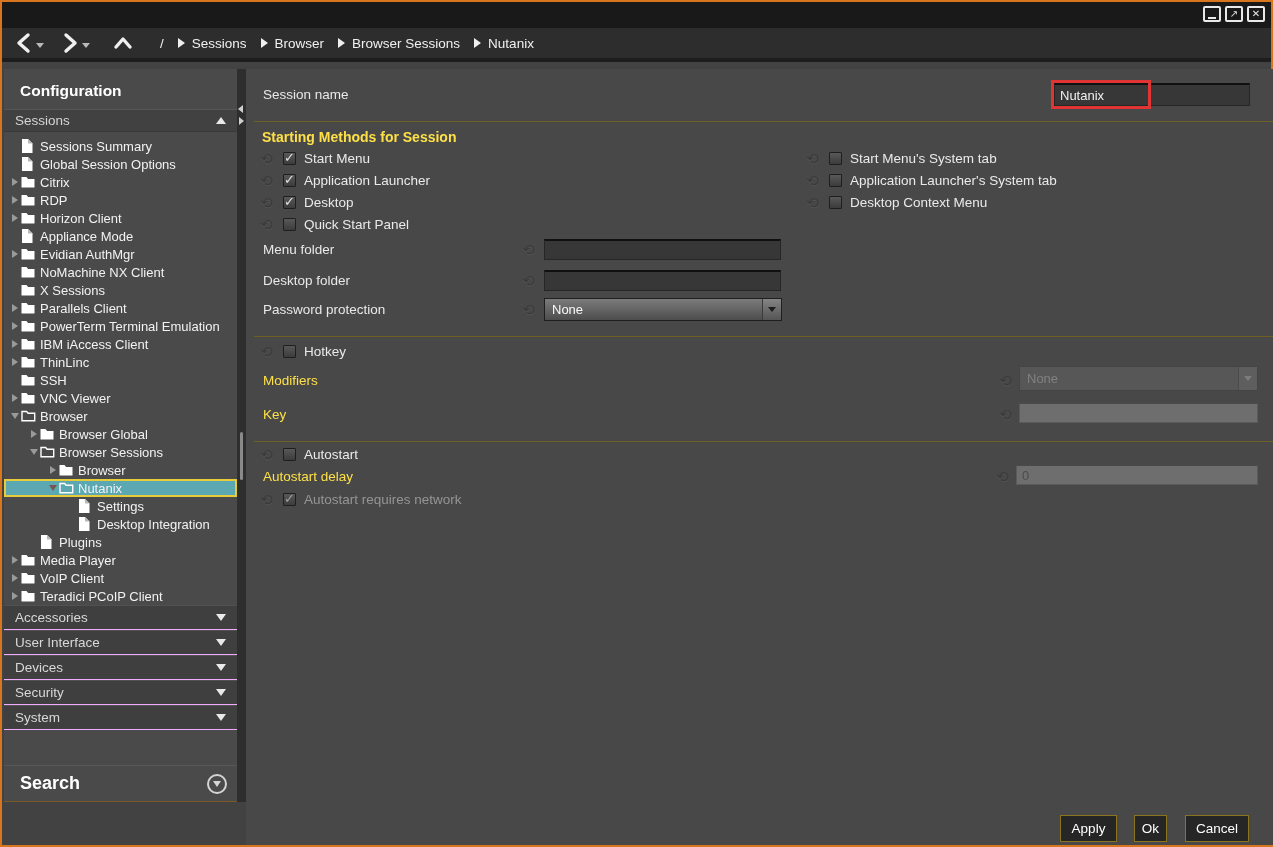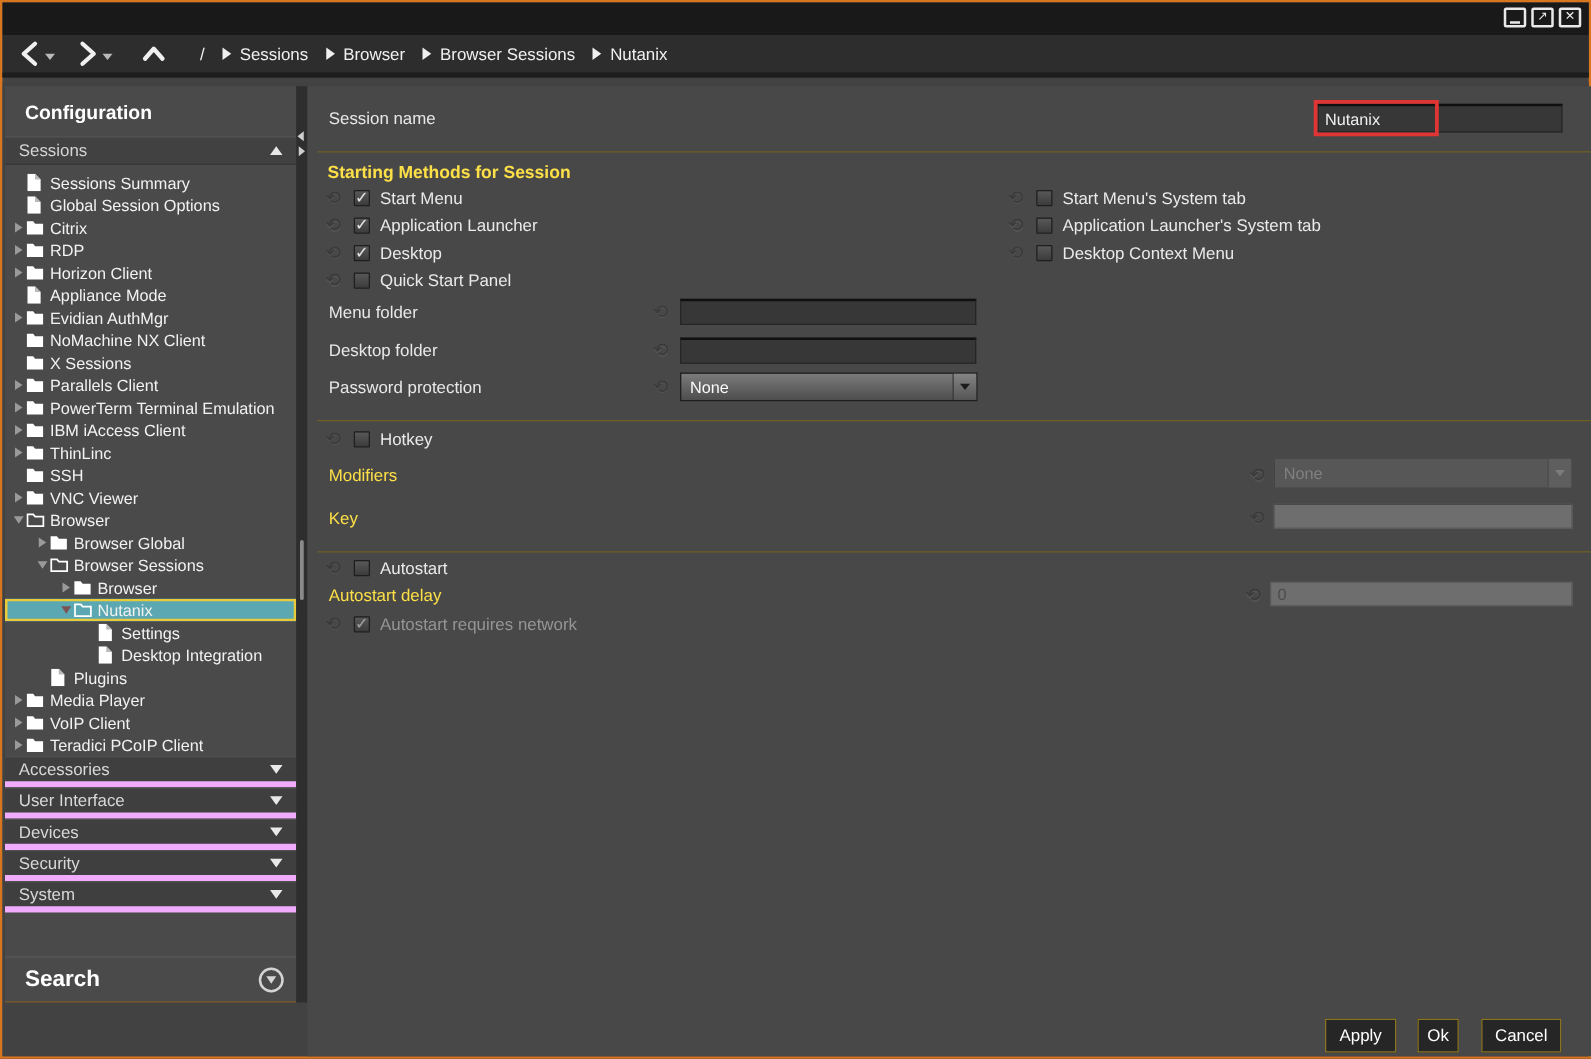--- a/index.html
+++ b/index.html
@@ -40,21 +40,21 @@
   .tree { padding-top:5px; }
   .tree-row { height:18px; display:flex; align-items:center; color:#f2f2f2; font-size:13px; white-space:nowrap; }
   .tree-row .ind { display:inline-block; height:1px; }
   .tree-row .exp { width:13px; display:flex; align-items:center; justify-content:center; flex:none; }
   .exp .t-right { width:0; height:0; border-top:4px solid transparent; border-bottom:4px solid transparent; border-left:6px solid #9a9a9a; }
   .exp .t-down { width:0; height:0; border-left:4px solid transparent; border-right:4px solid transparent; border-top:6px solid #9a9a9a; }
   .tree-row.selected .exp .t-down { border-top-color:#7c5353; }
   .tree-row .t-icon { width:19px; display:flex; align-items:center; flex:none; }
   .tree-row.selected { background:#5ba8b2; box-shadow:inset 0 0 0 2px #e8cb3a; }
 
-  .section-header { height:25px; background:#3f3f3f; border-top:1px solid #515151; border-bottom:5px solid #f0abfc; display:flex; align-items:center; padding:0 11px; color:#d8d8d8; font-size:13.5px; }
+  .section-header { height:25px; background:#3f3f3f; border-top:1px solid #515151; border-bottom:1px solid #f0abfc; display:flex; align-items:center; padding:0 11px; color:#d8d8d8; font-size:13.5px; }
   .search-panel { position:absolute; left:0; bottom:0; width:233px; height:36px; border-top:1px solid #585858; display:flex; align-items:center; padding:0 10px 0 16px; }
   .search-panel .search-label { font-size:18px; font-weight:bold; color:#fff; flex:1; }
   .search-circle { width:20px; height:20px; border:2px solid #d4d4d4; border-radius:50%; display:flex; align-items:center; justify-content:center; }
   .search-circle .tri-down-w { border-left-width:4px; border-right-width:4px; border-top-width:6px; border-top-color:#d4d4d4; margin-top:1px; }
 
   
   .m-label { font-size:13.5px; color:#e8e8e8; }
   .m-label.dis { color:#fde047; }
   .m-title { font-size:14px; font-weight:bold; color:#fde047; }
   .sep { position:absolute; left:8px; right:6px; height:1px; background:#6e5f22; }

